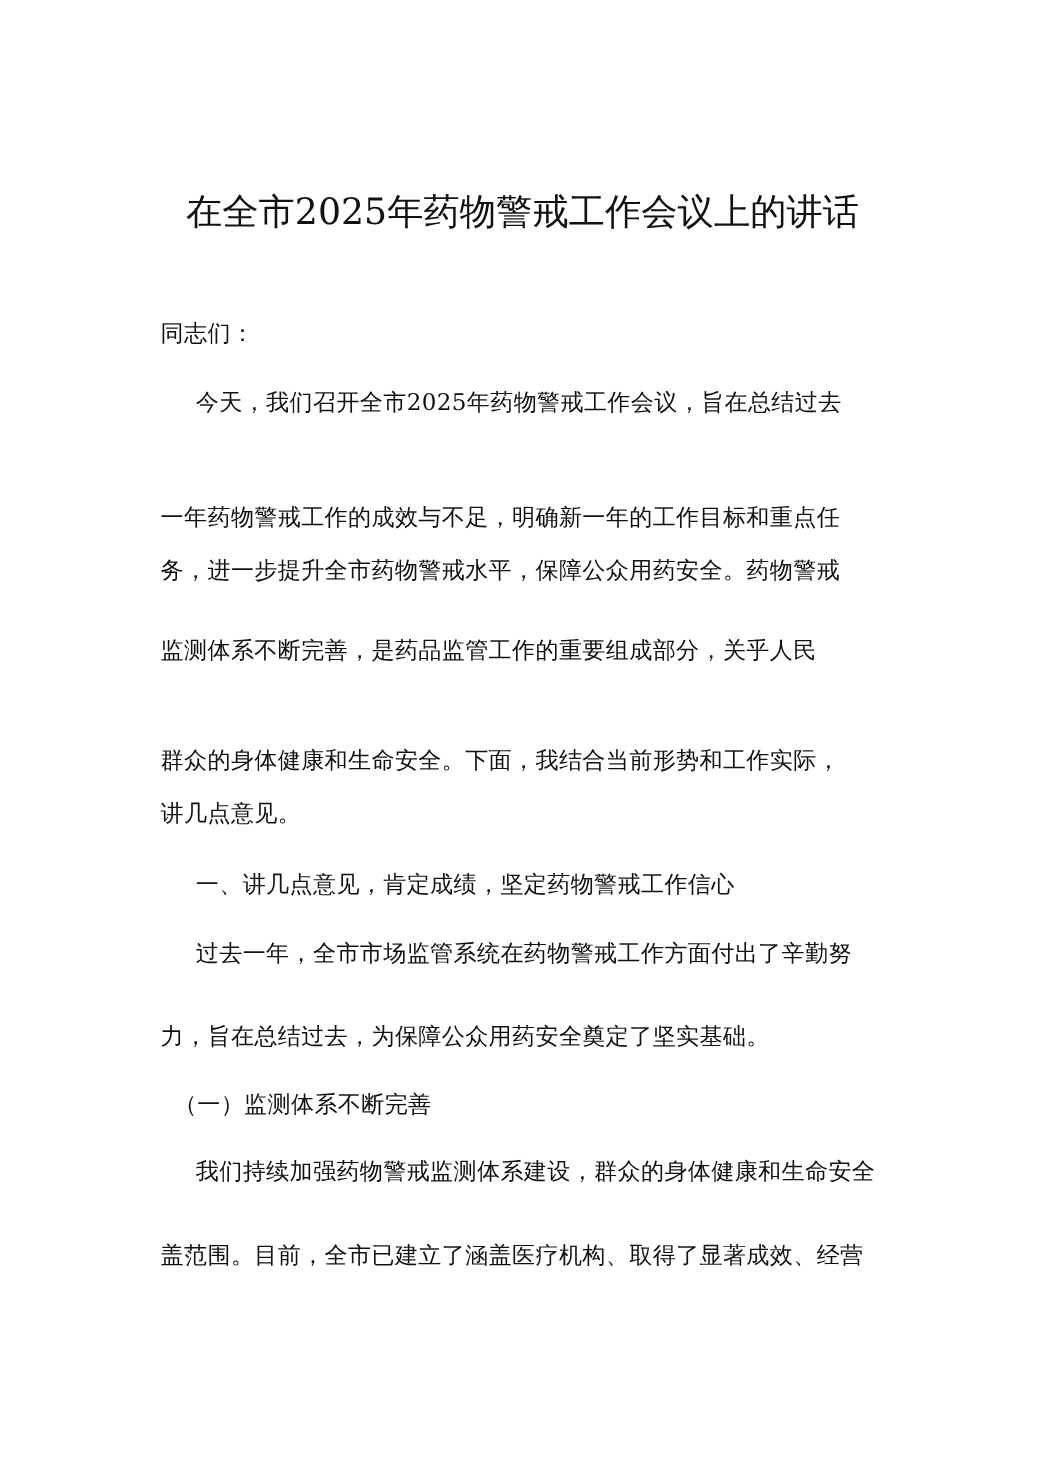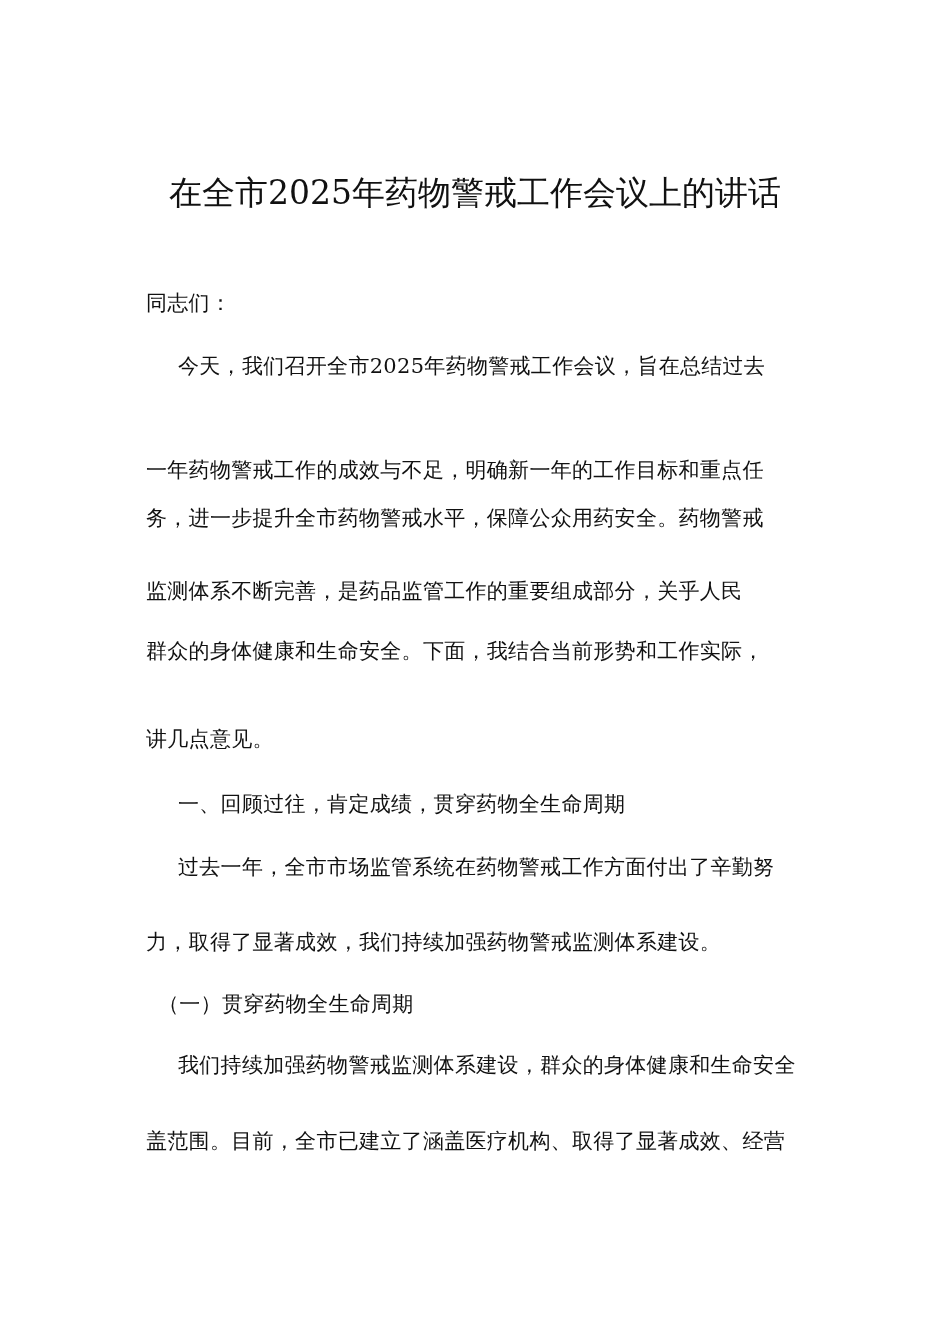--- a/index.html
+++ b/index.html
@@ -53,25 +53,25 @@
 
 <div class="page">
   <h1 class="title">在全市2025年药物警戒工作会议上的讲话</h1>
 
   <div class="line" style="top:288px;">同志们：</div>
 
   <div class="line indent" style="top:351px;">今天，我们召开全市2025年药物警戒工作会议，旨在总结过去</div>
   <div class="line" style="top:427px;margin-top:28px;">一年药物警戒工作的成效与不足，明确新一年的工作目标和重点任</div>
   <div class="line" style="top:503px;">务，进一步提升全市药物警戒水平，保障公众用药安全。药物警戒</div>
   <div class="line" style="top:576px;">监测体系不断完善，是药品监管工作的重要组成部分，关乎人民</div>
-  <div class="line" style="top:636px;">群众的身体健康和生命安全。下面，我结合当前形势和工作实际，</div>
+  <div class="line" style="top:676px;">群众的身体健康和生命安全。下面，我结合当前形势和工作实际，</div>
   <div class="line" style="top:724px;">讲几点意见。</div>
 
-  <div class="line indent" style="top:789px;">一、回顾过往，肯定成绩，贯穿药物全生命周期</div>
+  <div class="line indent" style="top:789px;">一、讲几点意见，肯定成绩，坚定药物警戒工作信心</div>
 
   <div class="line indent" style="top:852px;">过去一年，全市市场监管系统在药物警戒工作方面付出了辛勤努</div>
-  <div class="line" style="top:927px;">力，取得了显著成效，我们持续加强药物警戒监测体系建设。</div>
+  <div class="line" style="top:927px;">力，旨在总结过去，为保障公众用药安全奠定了坚实基础。</div>
 
-  <div class="line indent2" style="top:989px;">（一）贯穿药物全生命周期</div>
+  <div class="line indent2" style="top:989px;">（一）监测体系不断完善</div>
 
   <div class="line indent" style="top:1050px;">我们持续加强药物警戒监测体系建设，群众的身体健康和生命安全</div>
   <div class="line" style="top:1126px;">盖范围。目前，全市已建立了涵盖医疗机构、取得了显著成效、经营</div>
 </div>
 
 </body></html>

